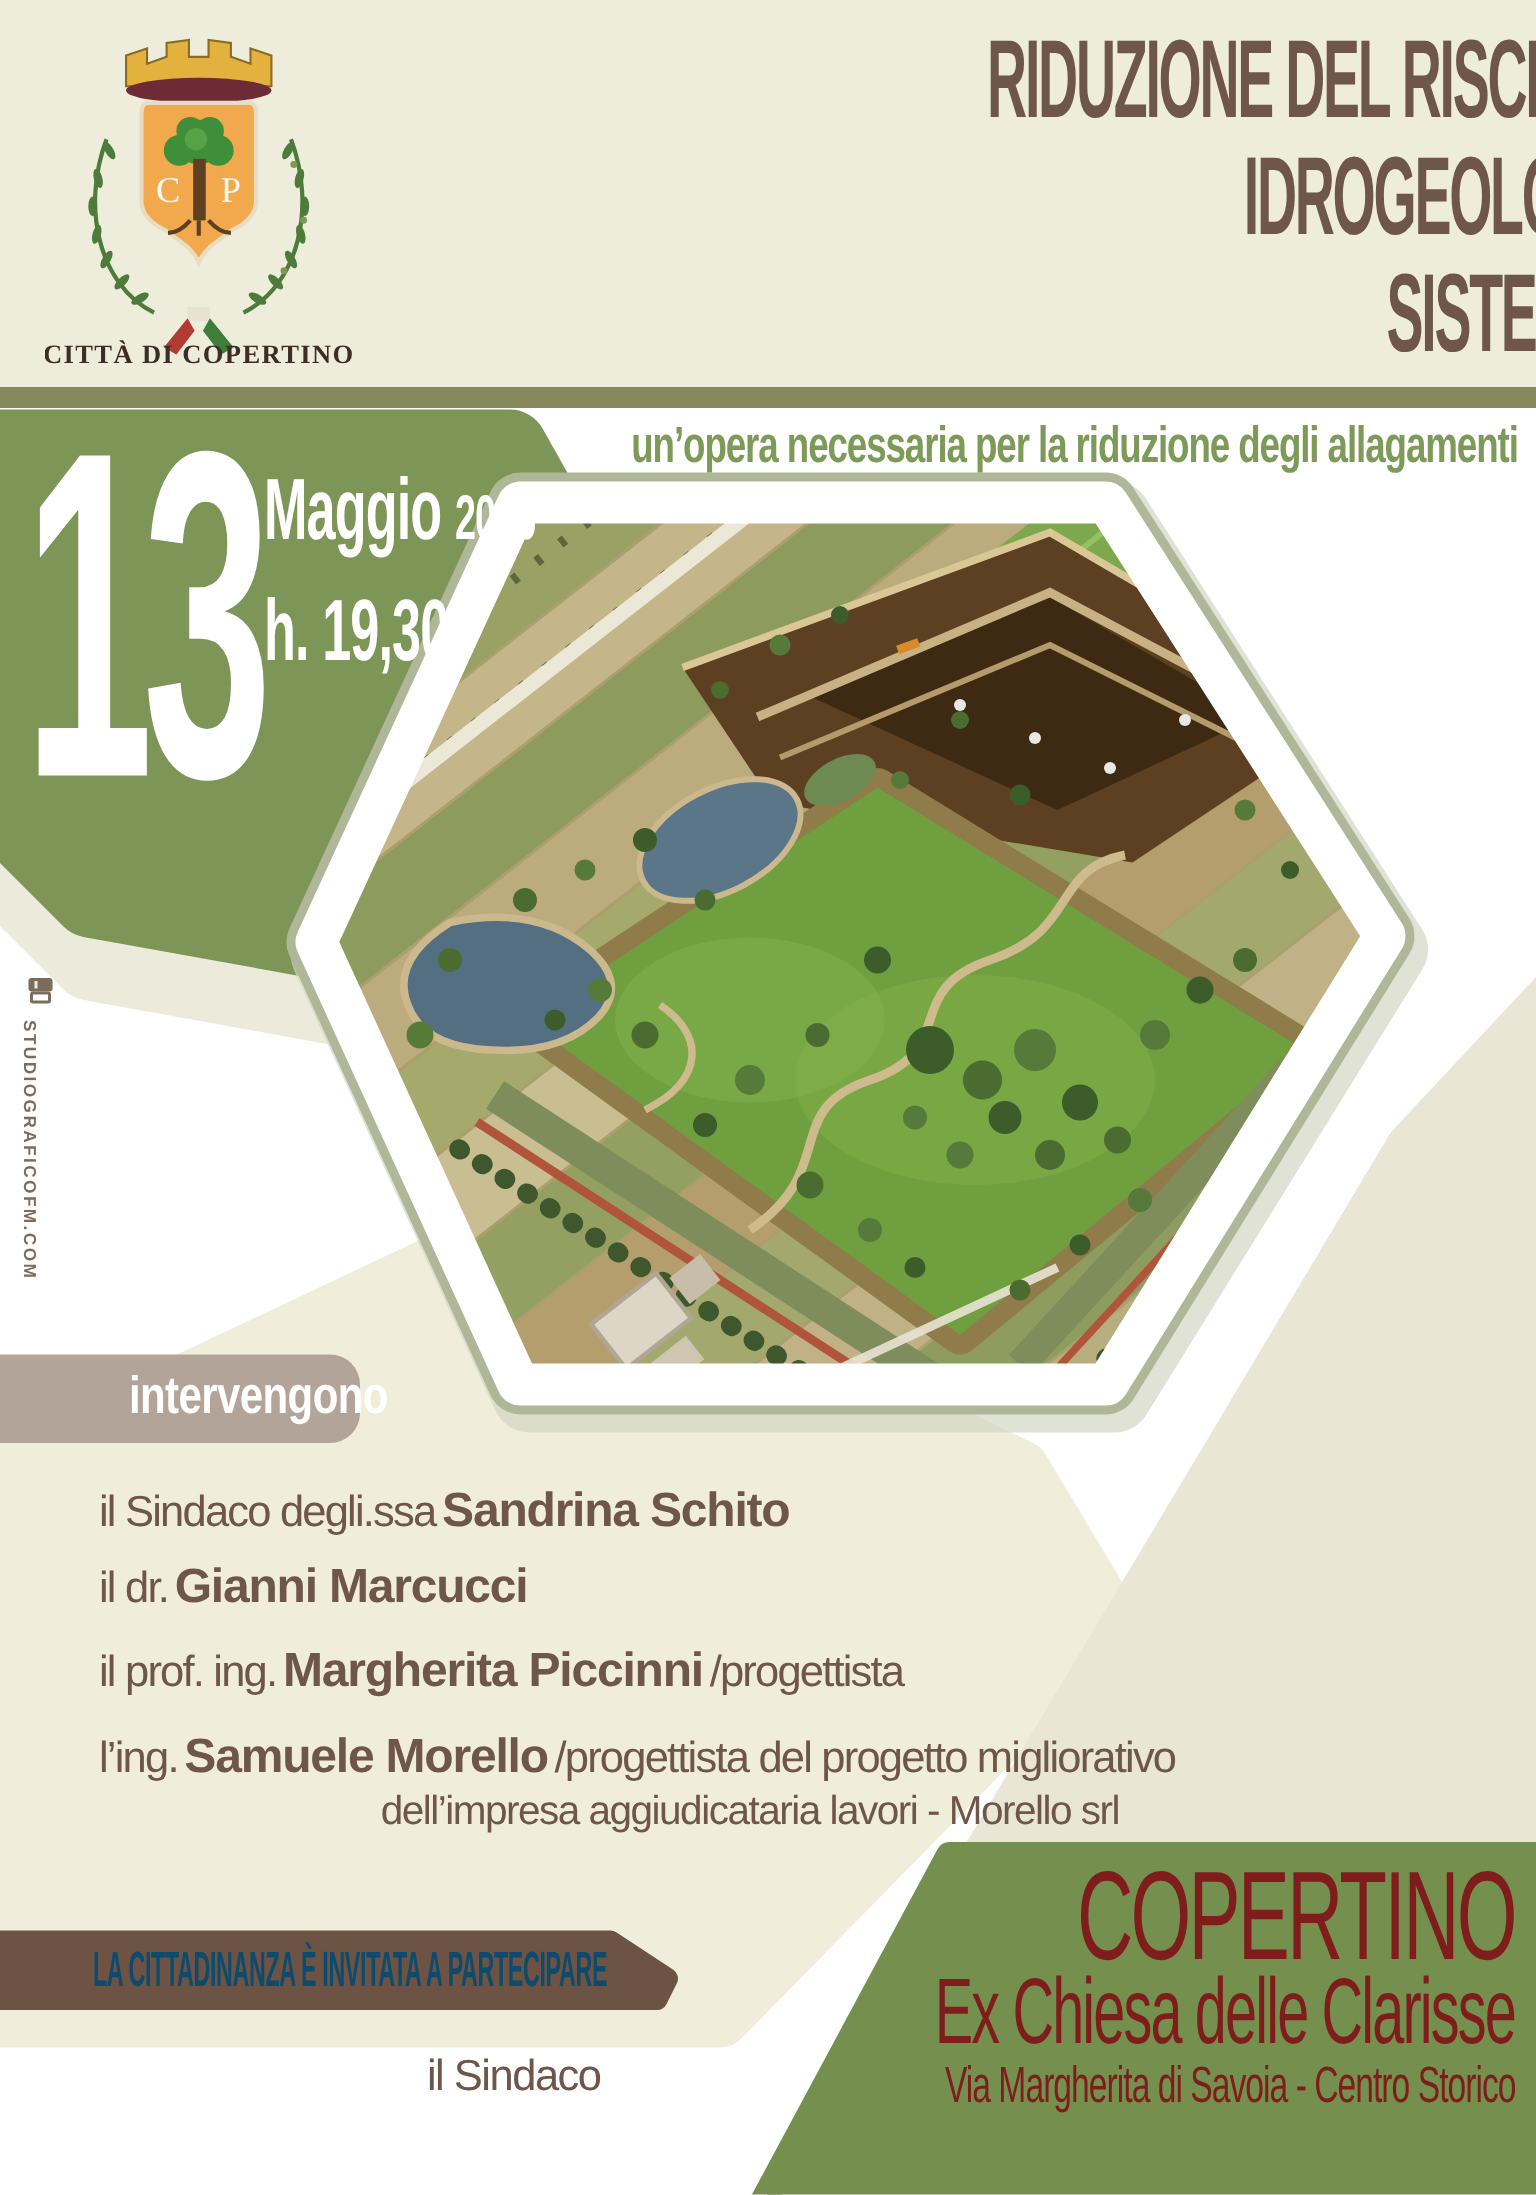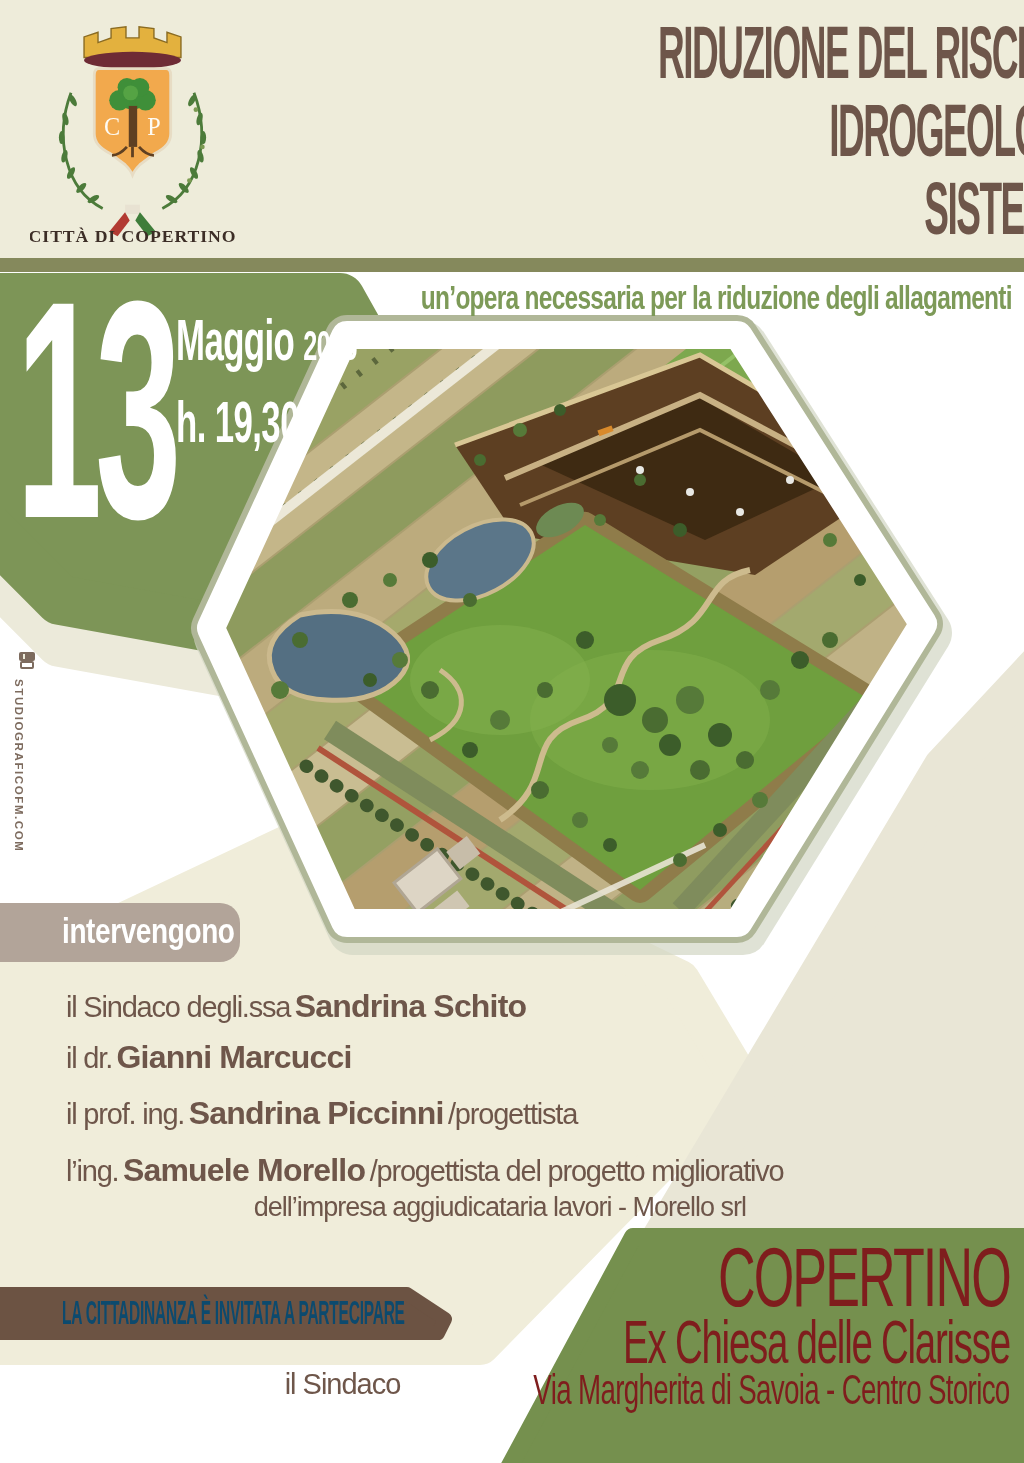--- a/index.html
+++ b/index.html
@@ -24,41 +24,41 @@
   .day .cnd{transform:scaleX(.5);transform-origin:0 0;}
   .datelines{left:176px;top:302px;color:#fff;font-weight:bold;z-index:2;}
   .dl{font-size:58px;line-height:76px;white-space:nowrap;}
   .dl .cnd{transform:scaleX(.6);transform-origin:0 50%;letter-spacing:-1px;}
   .yr{font-size:42px;}
   
   .credit{left:13px;top:650px;width:28px;z-index:2;color:#7d6b5e;text-align:center;}
   .credit-text{writing-mode:vertical-rl;font-size:11.5px;letter-spacing:1.6px;margin-top:5px;font-weight:bold;}
   
   .badge{left:0;top:903px;width:240px;height:59px;background:#b2a499;border-radius:0 20px 20px 0;z-index:2;}
-  .badge-label{color:#fff;font-size:35px;font-weight:bold;line-height:56px;padding-left:62px;text-align:right;}
+  .badge-label{color:#fff;font-size:35px;font-weight:bold;line-height:56px;padding-left:86px;text-align:right;}
   .badge .cnd{transform:scaleX(.8);transform-origin:0 50%;letter-spacing:-.5px;}
   
   .speakers{left:66px;top:988px;width:730px;z-index:2;color:#6e564a;}
   .sp-row{white-space:nowrap;}
   .r1{margin-bottom:14px;} .r2{margin-bottom:19px;} .r3{margin-bottom:20px;}
   .pfx{font-size:29px;letter-spacing:-1.2px;font-weight:400;}
   .nm{font-size:32px;font-weight:bold;letter-spacing:-.8px;}
   .cont{font-size:27px;letter-spacing:-1px;width:680px;text-align:right;margin-top:3px;font-weight:400;}
   
   .bar-label{left:62px;top:1294px;z-index:2;color:#0c4a6e;font-weight:bold;font-size:33px;line-height:38px;}
   .bar-label .cnd{transform:scaleX(.47);transform-origin:0 50%;letter-spacing:-.5px;}
   
   .signature{left:170px;top:1366px;width:345px;text-align:center;color:#6e564a;z-index:2;
              font-size:29px;line-height:37px;letter-spacing:-1px;}
   .sig-bold{font-weight:bold;}
   
   .venue{right:14px;top:1241px;text-align:right;color:#7f1d1d;z-index:2;}
   .v1{font-size:84px;line-height:72px;letter-spacing:-3px;}
   .v2{font-size:62px;line-height:57px;letter-spacing:-2px;}
-  .v3{font-size:42px;line-height:40px;letter-spacing:-1px;}
+  .v3{font-size:34px;line-height:40px;letter-spacing:-1px;}
   .venue .cnd{transform-origin:100% 50%;}
   .v1 .cnd,.v2 .cnd{transform:scaleX(.62);}
   .v3 .cnd{transform:scaleX(.66);}
 </style>
 </head>
 <body>
 
 <svg class="abs" id="bg" width="1024" height="1463" viewBox="0 0 1024 1463" style="left:0;top:0;z-index:0;">
   <defs>
     <clipPath id="hexclip">
@@ -286,21 +286,21 @@
   <div class="sp-row r1">
     <span class="pfx">il Sindaco degli.ssa</span>
     <span class="nm">Sandrina Schito</span>
   </div>
   <div class="sp-row r2">
     <span class="pfx">il dr.</span>
     <span class="nm">Gianni Marcucci</span>
   </div>
   <div class="sp-row r3">
     <span class="pfx">il prof. ing.</span>
-    <span class="nm">Sandrina Piccinni</span>
+    <span class="nm">Margherita Piccinni</span>
     <span class="pfx">/progettista</span>
   </div>
   <div class="sp-row">
     <span class="pfx">l’ing.</span>
     <span class="nm">Samuele Morello</span>
     <span class="pfx">/progettista del progetto migliorativo</span>
   </div>
   <div class="cont">dell’impresa aggiudicataria lavori - Morello srl</div>
 </div>
 

